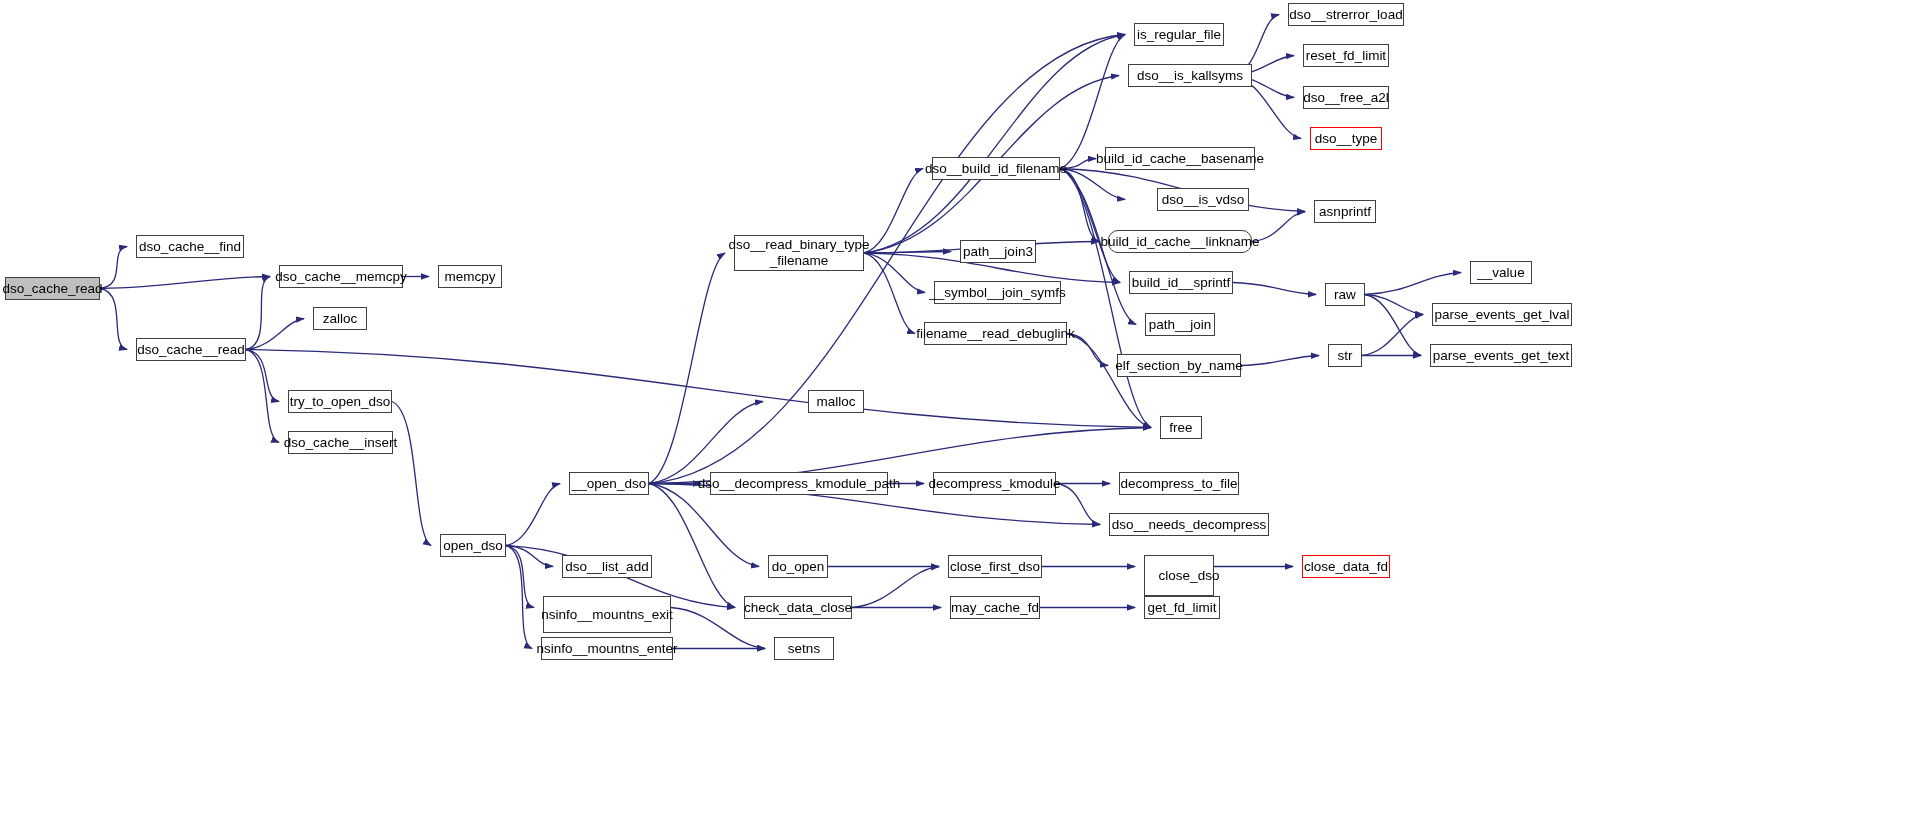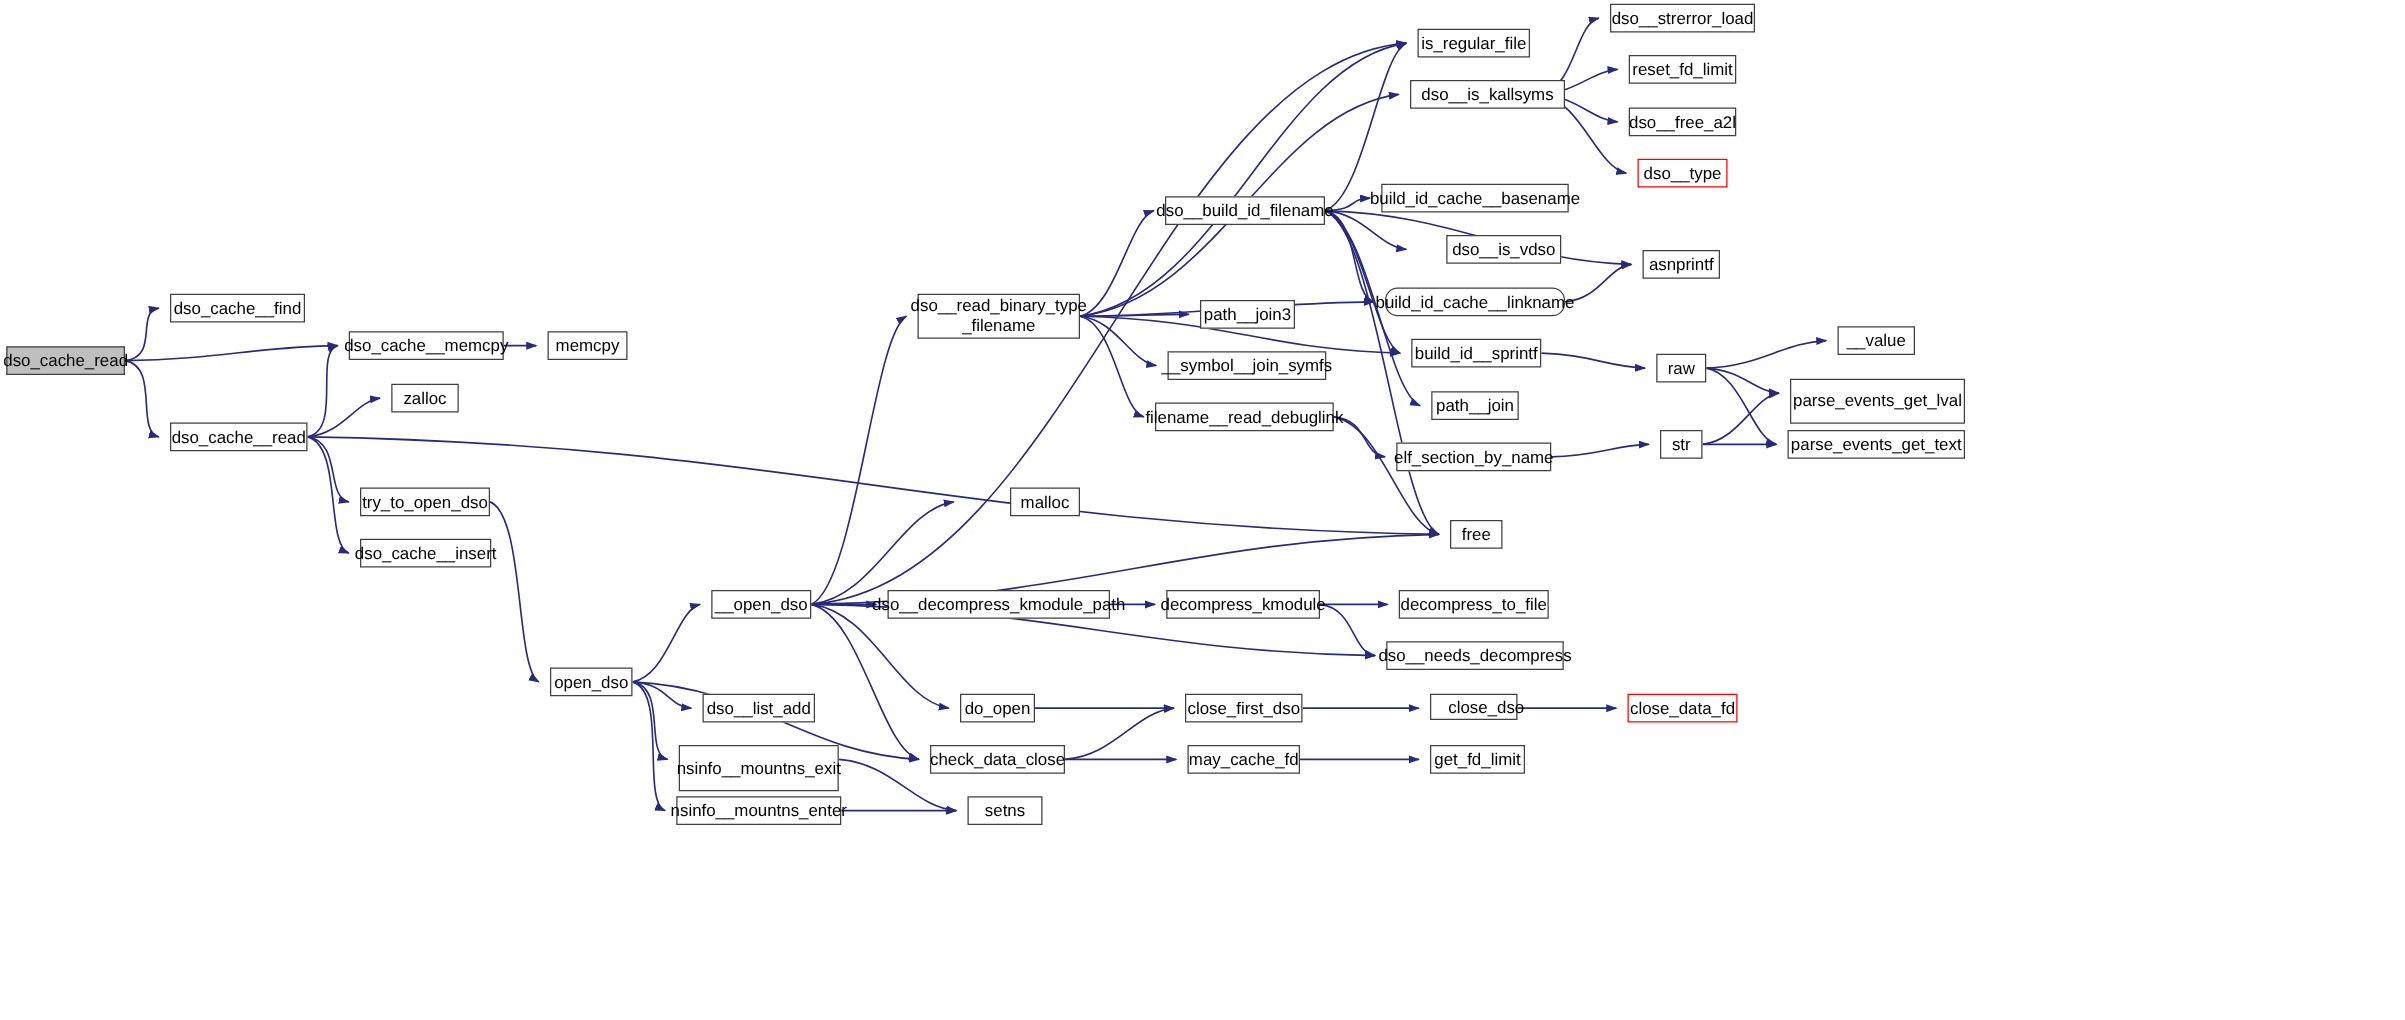--- a/index.html
+++ b/index.html
@@ -142,23 +142,23 @@
       <div class="node" style="left: 562px; top: 555px; width: 90px; height: 23px;">dso__list_add</div>
       <div class="node" style="left: 543px; top: 596px; width: 128px; height: 37px;">nsinfo__mountns_exit</div>
       <div class="node" style="left: 541px; top: 637px; width: 132px; height: 23px;">nsinfo__mountns_enter</div>
       <div class="node" style="left: 774px; top: 637px; width: 60px; height: 23px;">setns</div>
       <div class="node" style="left: 768px; top: 555px; width: 60px; height: 23px;">do_open</div>
       <div class="node" style="left: 744px; top: 596px; width: 108px; height: 23px;">check_data_close</div>
       <div class="node" style="left: 772px; top: 390px; width: 56px; height: 23px; margin-left: 36px;">malloc</div>
       <div class="node" style="left: 710px; top: 472px; width: 178px; height: 23px;">dso__decompress_kmodule_path</div>
       <div class="node" style="left: 933px; top: 472px; width: 123px; height: 23px;">decompress_kmodule</div>
       <div class="node" style="left: 1119px; top: 472px; width: 120px; height: 23px;">decompress_to_file</div>
-      <div class="node" style="left: 1109px; top: 513px; width: 142px; height: 23px;">dso__needs_decompress</div>
+      <div class="node" style="left: 1109px; top: 513px; width: 160px; height: 23px;">dso__needs_decompress</div>
       <div class="node" style="left: 948px; top: 555px; width: 94px; height: 23px;">close_first_dso</div>
-      <div class="node" style="left: 1144px; top: 555px; width: 70px; height: 21px; padding-left: 20px;">close_dso</div>
+      <div class="node" style="left: 1144px; top: 555px; width: 70px; height: 41px; padding-left: 20px;">close_dso</div>
       <div class="node danger" style="left: 1302px; top: 555px; width: 88px; height: 23px;">close_data_fd</div>
       <div class="node" style="left: 950px; top: 596px; width: 90px; height: 23px;">may_cache_fd</div>
       <div class="node" style="left: 1144px; top: 596px; width: 76px; height: 23px;">get_fd_limit</div>
       <div class="node" style="left: 1160px; top: 416px; width: 42px; height: 23px;">free</div>
       <div class="node twoline" style="left: 734px; top: 235px; width: 130px; height: 36px;">dso__read_binary_type
 _filename</div>
       <div class="node" style="left: 960px; top: 240px; width: 76px; height: 23px;">path__join3</div>
       <div class="node" style="left: 934px; top: 281px; width: 127px; height: 23px;">__symbol__join_symfs</div>
       <div class="node" style="left: 924px; top: 322px; width: 143px; height: 23px;">filename__read_debuglink</div>
       <div class="node" style="left: 932px; top: 157px; width: 128px; height: 23px;">dso__build_id_filename</div>
@@ -171,16 +171,16 @@
       <div class="node" style="left: 1134px; top: 23px; width: 90px; height: 23px;">is_regular_file</div>
       <div class="node" style="left: 1128px; top: 64px; width: 124px; height: 23px;">dso__is_kallsyms</div>
       <div class="node" style="left: 1288px; top: 3px; width: 116px; height: 23px;">dso__strerror_load</div>
       <div class="node" style="left: 1303px; top: 44px; width: 86px; height: 23px;">reset_fd_limit</div>
       <div class="node" style="left: 1303px; top: 86px; width: 86px; height: 23px;">dso__free_a2l</div>
       <div class="node danger" style="left: 1310px; top: 127px; width: 72px; height: 23px;">dso__type</div>
       <div class="node" style="left: 1314px; top: 200px; width: 62px; height: 23px;">asnprintf</div>
       <div class="node" style="left: 1325px; top: 283px; width: 40px; height: 23px;">raw</div>
       <div class="node" style="left: 1328px; top: 344px; width: 34px; height: 23px;">str</div>
       <div class="node" style="left: 1470px; top: 261px; width: 62px; height: 23px;">__value</div>
-      <div class="node" style="left: 1432px; top: 303px; width: 140px; height: 36px;">parse_events_get_lval</div>
+      <div class="node" style="left: 1432px; top: 303px; width: 140px; height: 23px;">parse_events_get_lval</div>
       <div class="node" style="left: 1430px; top: 344px; width: 142px; height: 23px;">parse_events_get_text</div>
     </div>
 </div>
 
 </body></html>

